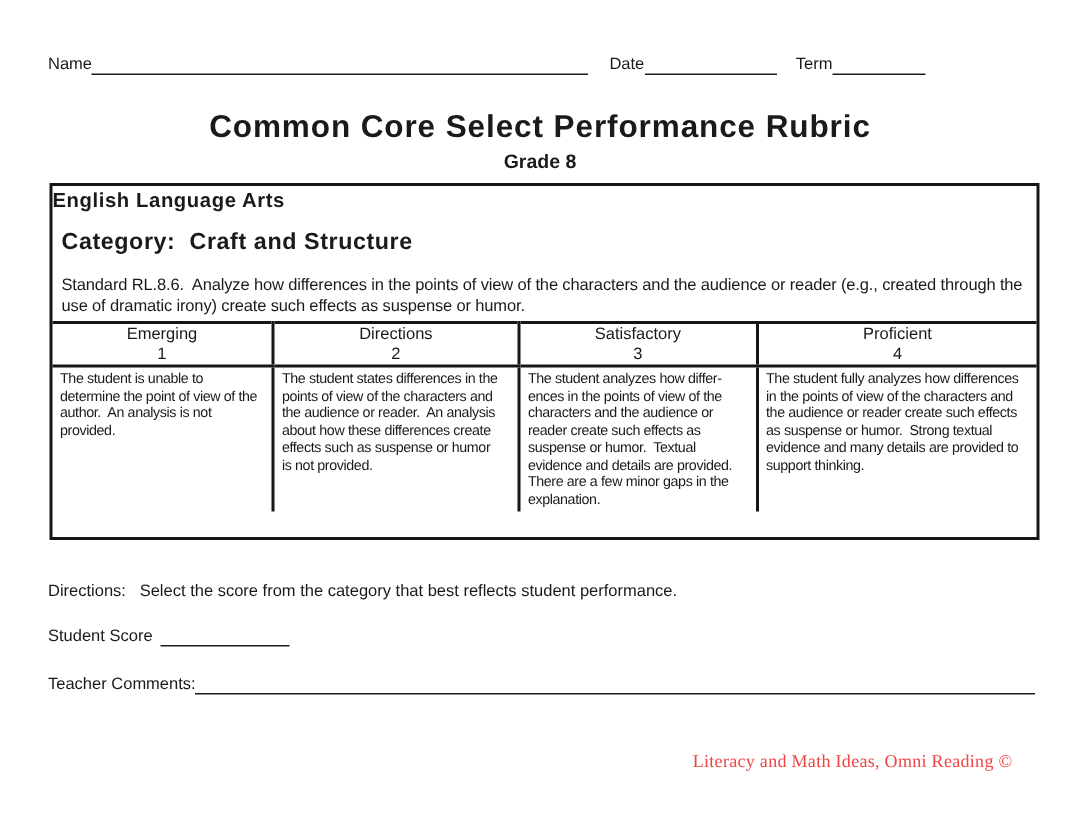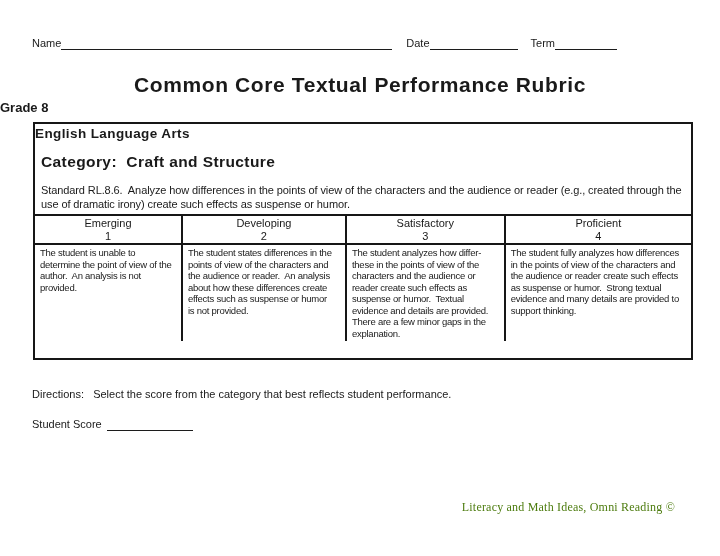--- a/index.html
+++ b/index.html
@@ -27,21 +27,21 @@
   .term-line { width:62px; }
 
   
   .title {
     position:absolute; top:73px; left:0; width:100%;
     text-align:center; font-size:21px; font-weight:bold;
     letter-spacing:0.6px;
   }
   .grade {
     position:absolute; top:100px; left:0; width:100%;
-    text-align:left; font-size:13px; font-weight:bold;
+    text-align:center; font-size:13px; font-weight:bold;
   }
 
   
   .rubric-box {
     position:absolute; top:122px; left:33px;
     width:660px; height:238px;
     border:2px solid #161616;
   }
   .subject, .strand {
     font-size:13.5px; font-weight:bold;
@@ -95,38 +95,38 @@
   .score-lbl { font-weight:normal; }
   .score-line { width:86px; margin-left:5px; }
   .comments-row {
     position:absolute; top:449px; left:32px; right:30px;
     display:flex; align-items:flex-end; font-size:11px; line-height:14px;
   }
   .comments-line { flex:1; }
   .credit {
     position:absolute; top:500px; right:45px;
     font-family:"Liberation Serif", serif;
-    font-size:12px; color:#4d7c0f; letter-spacing:0.2px;
+    font-size:12px; color:#ef4444; letter-spacing:0.2px;
   }
 </style>
 </head>
 <body>
 
 <div class="page">
 
   <div class="name-row">
     <span class="lbl">Name</span>
     <span class="blank name-line"></span>
     <span class="lbl">Date</span>
     <span class="blank date-line"></span>
     <span class="lbl">Term</span>
     <span class="blank term-line"></span>
   </div>
 
-  <div class="title">Common Core Textual Performance Rubric</div>
+  <div class="title">Common Core Select Performance Rubric</div>
   <div class="grade">Grade 8</div>
 
   <div class="rubric-box">
     <div class="subject">English Language Arts</div>
     <div class="category">Category:  Craft and Structure</div>
     <div class="standard">Standard RL.8.6.  Analyze how differences in the points of view of the characters and the audience or reader (e.g., created through the use of dramatic irony) create such effects as suspense or humor.</div>
 
     <table class="rubric-table">
       <colgroup>
           <col class="c1">
@@ -134,21 +134,21 @@
           <col class="c3">
           <col class="c4">
         </colgroup>
       <thead>
         <tr>
           <th>
             <div>Emerging</div>
             <div>1</div>
           </th>
           <th>
-            <div>Developing</div>
+            <div>Directions</div>
             <div>2</div>
           </th>
           <th>
             <div>Satisfactory</div>
             <div>3</div>
           </th>
           <th>
             <div>Proficient</div>
             <div>4</div>
           </th>
@@ -160,21 +160,21 @@
 determine the point of view of the
 author.  An analysis is not
 provided.</td>
           <td>The student states differences in the
 points of view of the characters and
 the audience or reader.  An analysis
 about how these differences create
 effects such as suspense or humor
 is not provided.</td>
           <td>The student analyzes how differ-
-these in the points of view of the
+ences in the points of view of the
 characters and the audience or
 reader create such effects as
 suspense or humor.  Textual
 evidence and details are provided.
 There are a few minor gaps in the
 explanation.</td>
           <td>The student fully analyzes how differences
 in the points of view of the characters and
 the audience or reader create such effects
 as suspense or humor.  Strong textual
@@ -185,16 +185,20 @@
     </table>
   </div>
 
   <div class="directions">Directions:   Select the score from the category that best reflects student performance.</div>
 
   <div class="score-row">
     <span class="score-lbl">Student Score</span>
     <span class="blank score-line"></span>
   </div>
 
+  <div class="comments-row">
+    <span>Teacher Comments:</span>
+    <span class="blank comments-line"></span>
+  </div>
 
   <div class="credit">Literacy and Math Ideas, Omni Reading ©</div>
 
 </div>
 
 </body></html>

